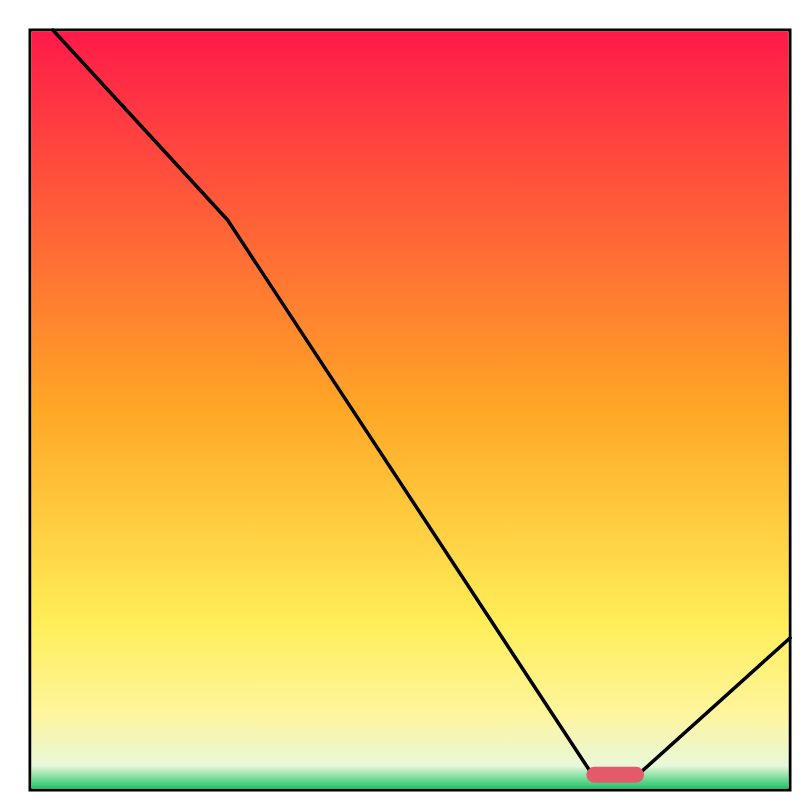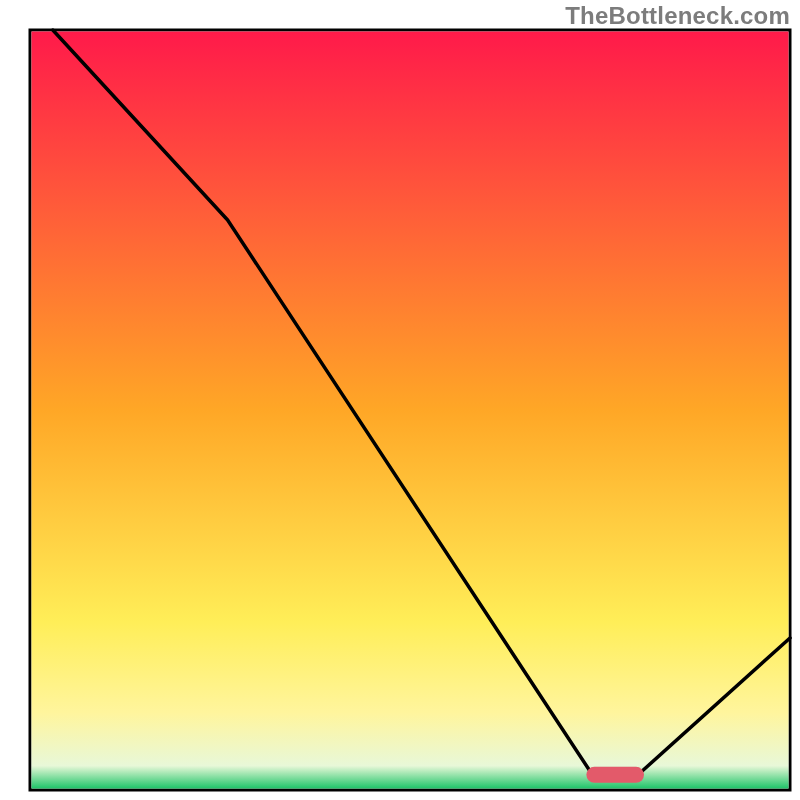--- a/index.html
+++ b/index.html
@@ -32,21 +32,20 @@
     top: 0;
     width: 800px;
     height: 800px;
   }
 </style>
 </head>
 <body>
 
 <div class="stage">
 
-  <div class="watermark">TheBottleneck.com</div>
 
   <svg class="chart" viewBox="0 0 800 800">
     <defs>
       <linearGradient id="bgGrad" x1="0" y1="0" x2="0" y2="1">
           <stop offset="0%" stop-color="#ff1a4a"></stop>
           <stop offset="50%" stop-color="#ffa726"></stop>
           <stop offset="78%" stop-color="#ffee58"></stop>
           <stop offset="90%" stop-color="#fff59d"></stop>
           <stop offset="97%" stop-color="#e8f8d8"></stop>
           <stop offset="100%" stop-color="#1ec469"></stop>

